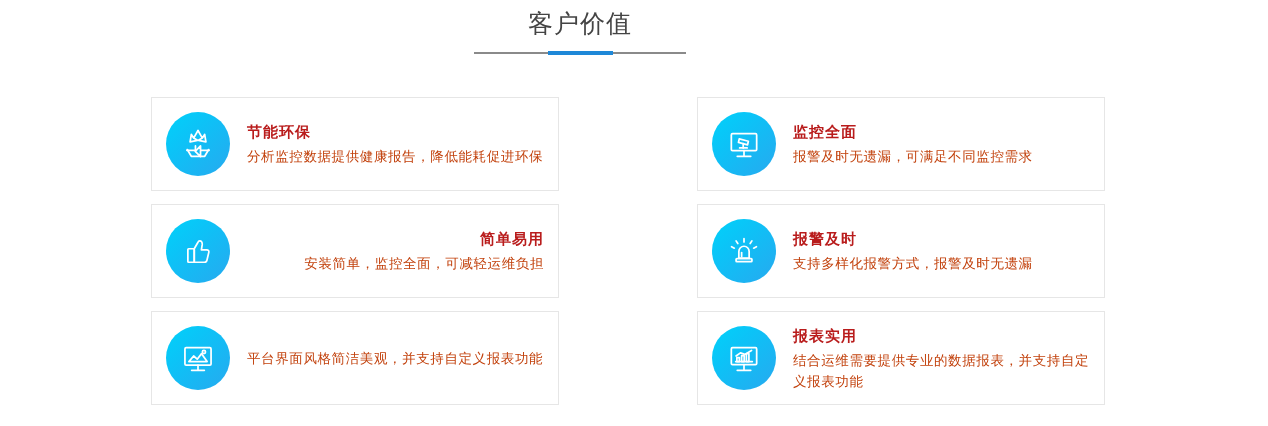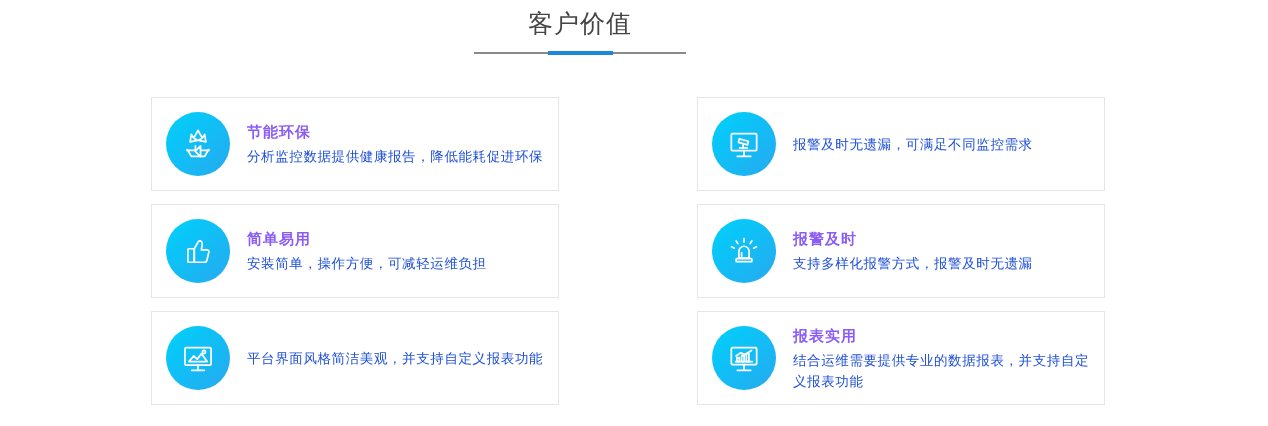--- a/index.html
+++ b/index.html
@@ -86,29 +86,29 @@
   }
   .icon-wrap svg { display: block; }
 
   .card-text {
     flex: 1 1 auto;
     min-width: 0;
   }
   .card-title {
     font-size: 15px;
     line-height: 22px;
-    color: #8b5cf6;
+    color: #b91c1c;
     font-weight: 700;
     letter-spacing: 1px;
     margin-bottom: 3px;
   }
   .card-desc {
     font-size: 13.5px;
     line-height: 21px;
-    color: #1d4ed8;
+    color: #c2410c;
     letter-spacing: 0.6px;
   }
 </style>
 </head>
 <body>
 
 <div class="page">
 
   <div class="section-head">
     <div class="section-title">客户价值</div>
@@ -129,30 +129,30 @@
           <path d="M10.5 31 L15.5 39.5 L27 39.5"></path>
           <path d="M37.5 31 L32.5 39.5 L28 39.5"></path>
         </svg>
       </span>
       <span class="card-text">
         <span class="card-title" style="display:block">节能环保</span>
         <span class="card-desc" style="display:block">分析监控数据提供健康报告，降低能耗促进环保</span>
       </span>
     </div>
 
-    <div class="card" style="grid-column:1; grid-row:2;">
+    <div class="card" style="grid-column:1; grid-row:2;text-align:right;">
       <span class="icon-wrap">
         <svg width="36" height="36" viewBox="0 0 48 48" fill="none" stroke="#ffffff" stroke-width="2.3" stroke-linejoin="round" stroke-linecap="round">
           <path d="M19 21 L19 39 L32.5 39 C34.5 39 35.6 37.8 36 36 L38.4 25.8 C38.8 23.8 37.6 22.4 35.7 22.4 L28.5 22.4 L29.6 15.5 C29.9 12.6 28.6 10.4 26.3 10.4 C25 10.4 24.3 11.2 23.8 12.6 L19 21 Z"></path>
           <rect x="10.5" y="21" width="8.5" height="18" rx="1"></rect>
         </svg>
       </span>
       <span class="card-text">
         <span class="card-title" style="display:block">简单易用</span>
-        <span class="card-desc" style="display:block">安装简单，操作方便，可减轻运维负担</span>
+        <span class="card-desc" style="display:block">安装简单，监控全面，可减轻运维负担</span>
       </span>
     </div>
 
     <div class="card" style="grid-column:1; grid-row:3;">
       <span class="icon-wrap">
         <svg width="38" height="38" viewBox="0 0 48 48" fill="none" stroke="#ffffff" stroke-width="2.2" stroke-linejoin="round" stroke-linecap="round">
           <rect x="7.5" y="11" width="33" height="22" rx="1.5"></rect>
           <path d="M24 33 L24 39"></path>
           <path d="M16 39.5 L32 39.5"></path>
           <path d="M12.5 28.5 L18.5 21.5 L23 25.5 L28.5 18.5 L35.5 28.5 Z"></path>
@@ -169,20 +169,21 @@
         <svg width="38" height="38" viewBox="0 0 48 48" fill="none" stroke="#ffffff" stroke-width="2.2" stroke-linejoin="round" stroke-linecap="round">
           <rect x="8" y="11" width="32" height="21.5" rx="1.5"></rect>
           <path d="M24 32.5 L24 38.5"></path>
           <path d="M15.5 39.5 L32.5 39.5"></path>
           <path d="M18 17.5 L29.5 20.5 L28.5 25 L17 22 Z"></path>
           <path d="M23 23.5 L23 29"></path>
           <path d="M18.5 29 L28 29"></path>
         </svg>
       </span>
       <span class="card-text">
+        <span class="card-title" style="display:block">监控全面</span>
         <span class="card-desc" style="display:block">报警及时无遗漏，可满足不同监控需求</span>
       </span>
     </div>
 
     <div class="card" style="grid-column:2; grid-row:2;">
       <span class="icon-wrap">
         <svg width="38" height="38" viewBox="0 0 48 48" fill="none" stroke="#ffffff" stroke-width="2.2" stroke-linejoin="round" stroke-linecap="round">
           <path d="M17.5 33 L17.5 24.5 C17.5 20.9 20.4 18 24 18 C27.6 18 30.5 20.9 30.5 24.5 L30.5 33 Z"></path>
           <rect x="14" y="33.5" width="20" height="4" rx="1"></rect>
           <path d="M24 12.5 L24 8.5"></path>

